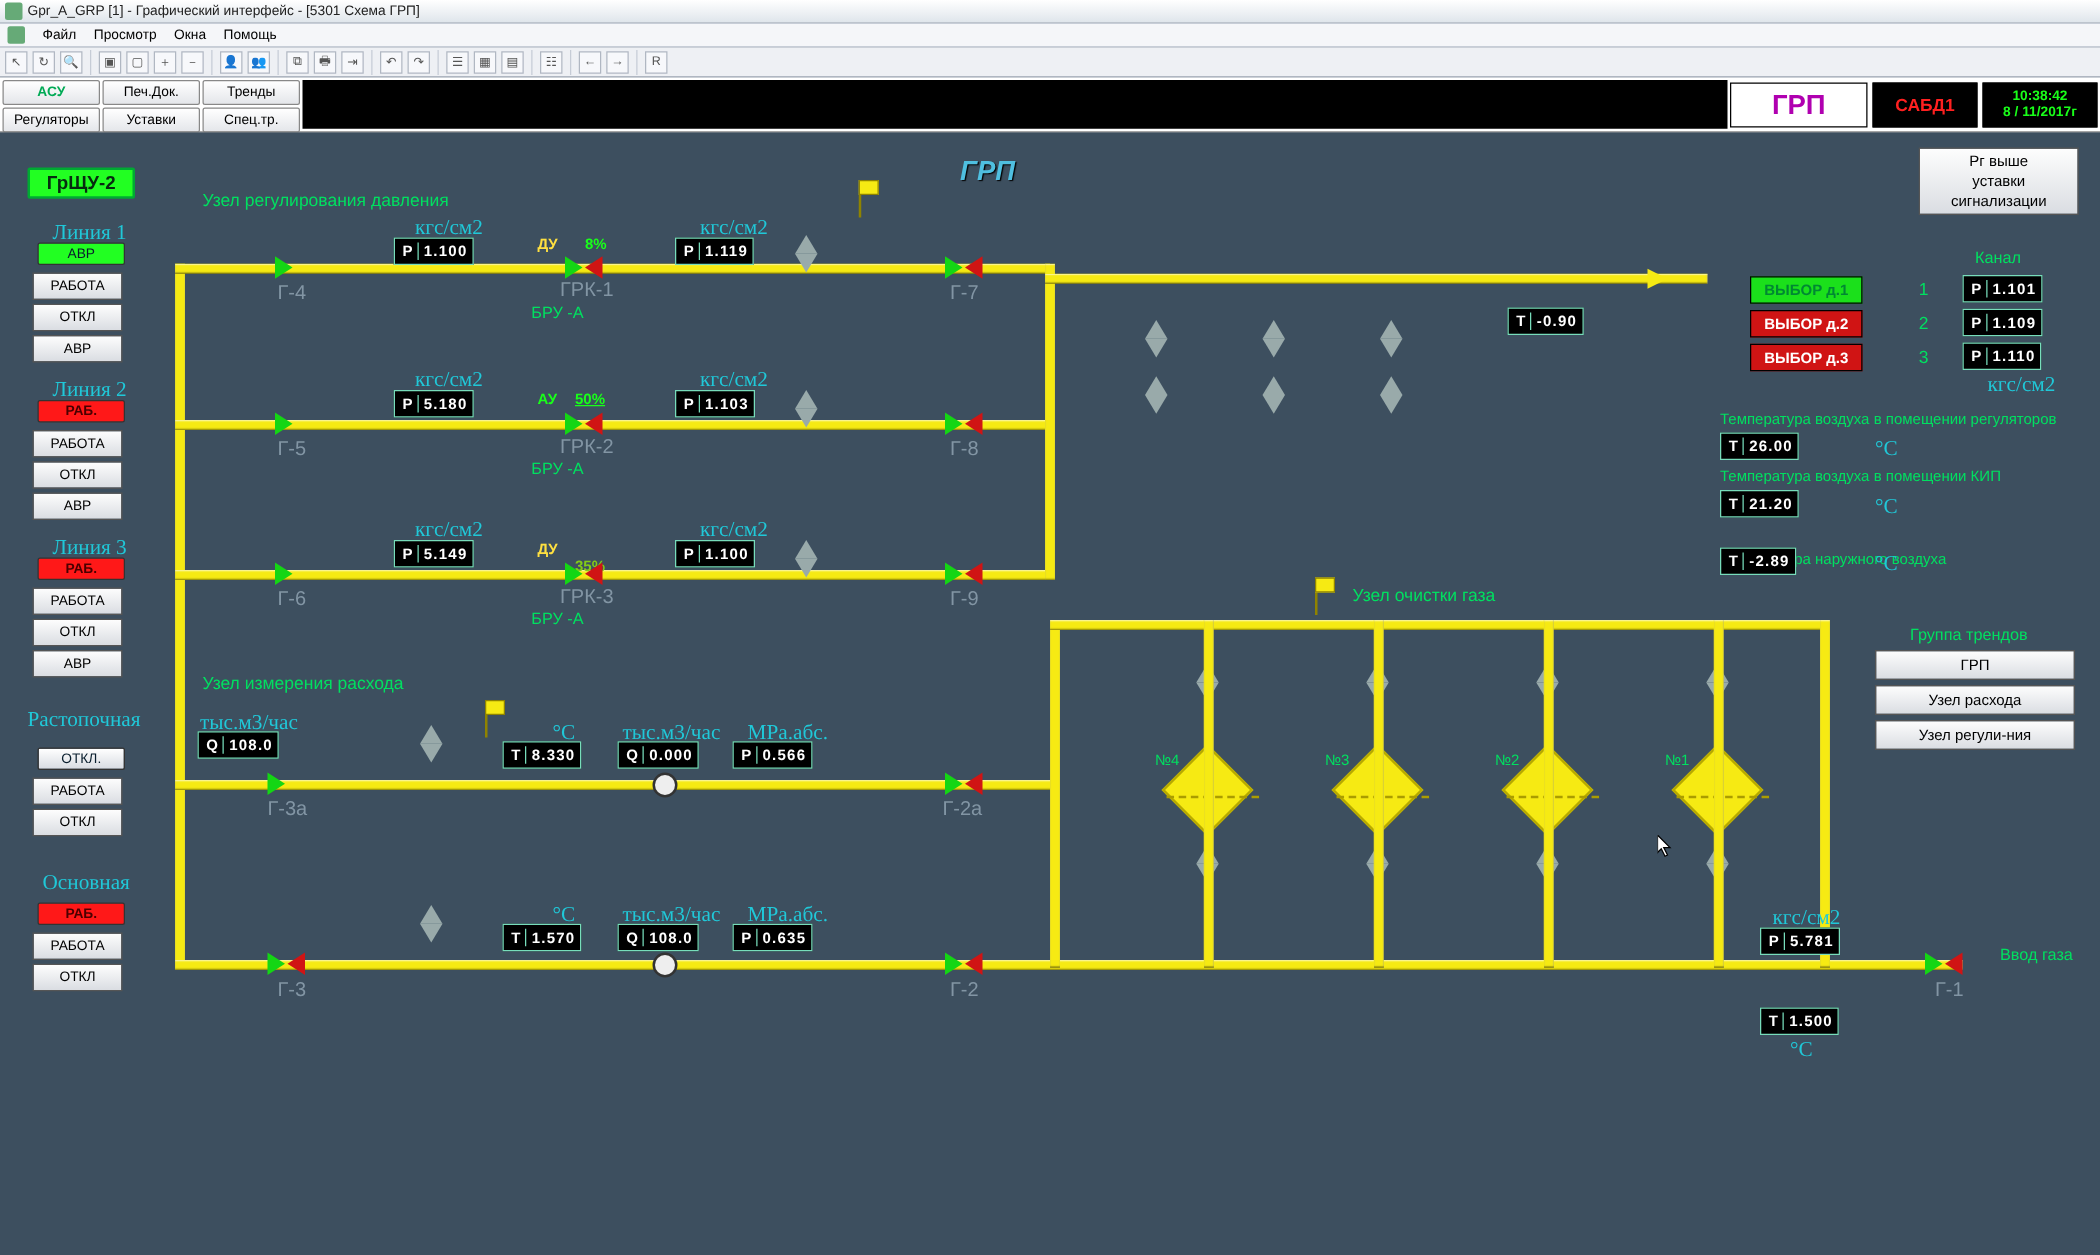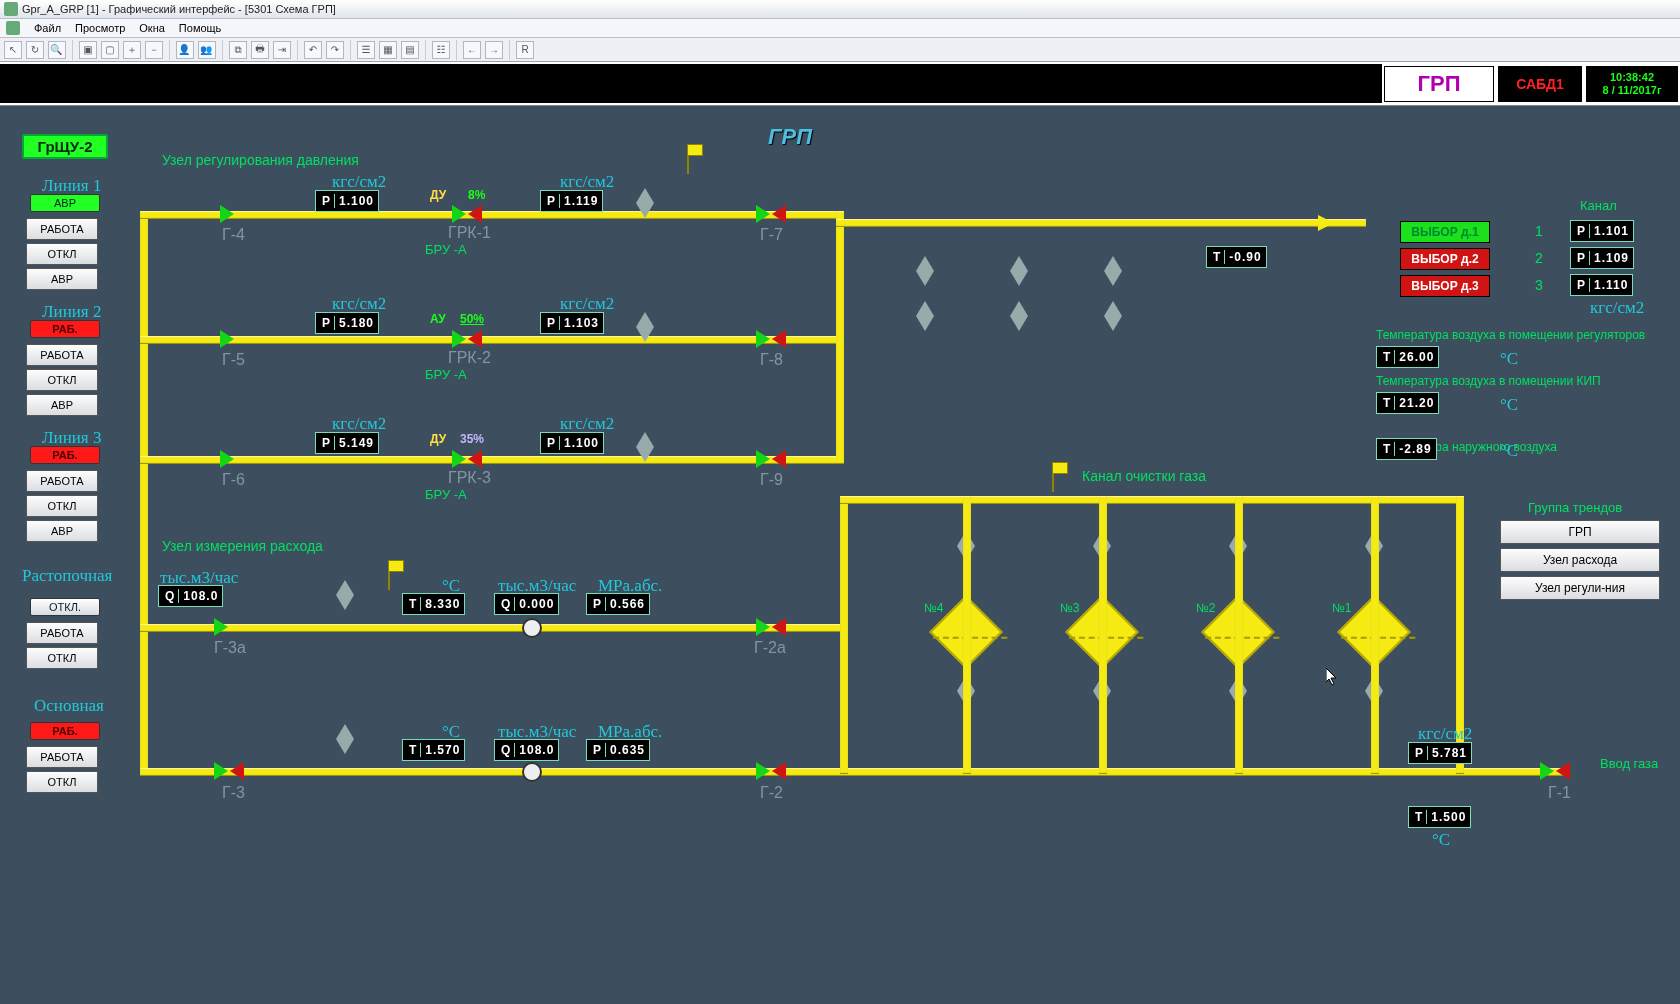--- a/index.html
+++ b/index.html
@@ -118,32 +118,45 @@
   <div class="tb-sep"></div>
   <div class="tb-btn">☷</div>
   <div class="tb-sep"></div>
   <div class="tb-btn">←</div>
   <div class="tb-btn">→</div>
   <div class="tb-sep"></div>
   <div class="tb-btn">R</div>
 </div>
 
 <div class="status-strip">
+  <div class="mode-btns">
+    <div class="mode-btn asu">АСУ</div>
+    <div class="mode-btn">Печ.Док.</div>
+    <div class="mode-btn">Тренды</div>
+    <div class="mode-btn">Регуляторы</div>
+    <div class="mode-btn">Уставки</div>
+    <div class="mode-btn">Спец.тр.</div>
+  </div>
   <div class="status-dark"></div>
   <div class="sr-box sr-grn">ГРП</div>
   <div class="sr-box sr-red">САБД1</div>
   <div class="sr-box sr-clk">
     <span>10:38:42</span>
     <span>8 / 11/2017г</span>
   </div>
 </div>
 
 <div class="canvas">
 
   <div class="hdr-lbl" style="left:768px;top:18px;">ГРП</div>
+  <div class="btn-wide" style="left:1535px;top:12px;width:128px;height:54px;line-height:16px;padding-top:2px;">
+    <div>Рг выше</div>
+    <div>уставки</div>
+    <div>сигнализации</div>
+  </div>
 
   <div class="tag-box green-bg" style="left:22px;top:28px;width:86px;">ГрЩУ-2</div>
 
   <div class="sub-lbl" style="left:42px;top:70px;">Линия 1</div>
   <div class="tag-box" style="left:30px;top:88px;width:70px;background:#22ff22;">АВР</div>
   <div class="btn3d" style="left:26px;top:112px;">РАБОТА</div>
   <div class="btn3d" style="left:26px;top:137px;">ОТКЛ</div>
   <div class="btn3d" style="left:26px;top:162px;">АВР</div>
 
   <div class="sub-lbl" style="left:42px;top:196px;">Линия 2</div>
@@ -222,21 +235,21 @@
 
   <div class="pipe h" style="left:140px;top:350px;width:700px;"></div>
   <div style="left:220px;top:344px;" class="valve valL"></div>
   <div class="dim-lbl" style="left:222px;top:365px;">Г-6</div>
   <div class="sub-lbl" style="left:332px;top:308px;">кгс/см2</div>
   <div class="val-box" style="left:315px;top:326px;">
       <span class="k">P</span>
       <span class="v">5.149</span>
     </div>
   <div style="left:430px;top:326px;color:#ffe040;font-size:12px;font-weight:bold;">ДУ</div>
-  <div style="left:460px;top:326px;color:#c4b5fd;font-size:12px;font-weight:bold;">35%</div>
+  <div style="left:460px;top:340px;color:#84cc16;font-size:12px;font-weight:bold;">35%</div>
   <div style="left:452px;top:344px;" class="valve valL"></div>
   <div style="left:468px;top:344px;" class="valve valR"></div>
   <div class="dim-lbl" style="left:448px;top:363px;">ГРК-3</div>
   <div class="sec-lbl" style="left:425px;top:381px;font-size:13px;">БРУ  -А</div>
   <div class="sub-lbl" style="left:560px;top:308px;">кгс/см2</div>
   <div class="val-box" style="left:540px;top:326px;">
       <span class="k">P</span>
       <span class="v">1.100</span>
     </div>
   <div class="vgrey" style="left:636px;top:326px;"></div>
@@ -365,21 +378,21 @@
   <div style="left:756px;top:656px;" class="valve valL"></div>
   <div style="left:772px;top:656px;" class="valve valR"></div>
   <div class="dim-lbl" style="left:760px;top:678px;">Г-2</div>
 
   <div class="pipe v" style="left:840px;top:390px;height:278px;"></div>
   <div class="pipe h" style="left:840px;top:390px;width:620px;"></div>
   <div class="pipe v" style="left:1456px;top:390px;height:278px;"></div>
 
   <div class="flag-pole" style="left:1052px;top:368px;"></div>
   <div class="flag" style="left:1052px;top:356px;"></div>
-  <div class="sec-lbl" style="left:1082px;top:362px;">Канал очистки газа</div>
+  <div class="sec-lbl" style="left:1082px;top:362px;">Узел очистки газа</div>
 
   <div class="sec-lbl" style="left:924px;top:495px;font-size:12px;">№4</div>
   <div class="diamond" style="left:940px;top:500px;"></div>
   <div class="vgrey" style="left:957px;top:425px;"></div>
   <div class="vgrey" style="left:957px;top:570px;"></div>
   <div class="pipe v" style="left:963px;top:390px;height:278px;"></div>
 
   <div class="sec-lbl" style="left:1060px;top:495px;font-size:12px;">№3</div>
   <div class="diamond" style="left:1076px;top:500px;"></div>
   <div class="vgrey" style="left:1093px;top:425px;"></div>

